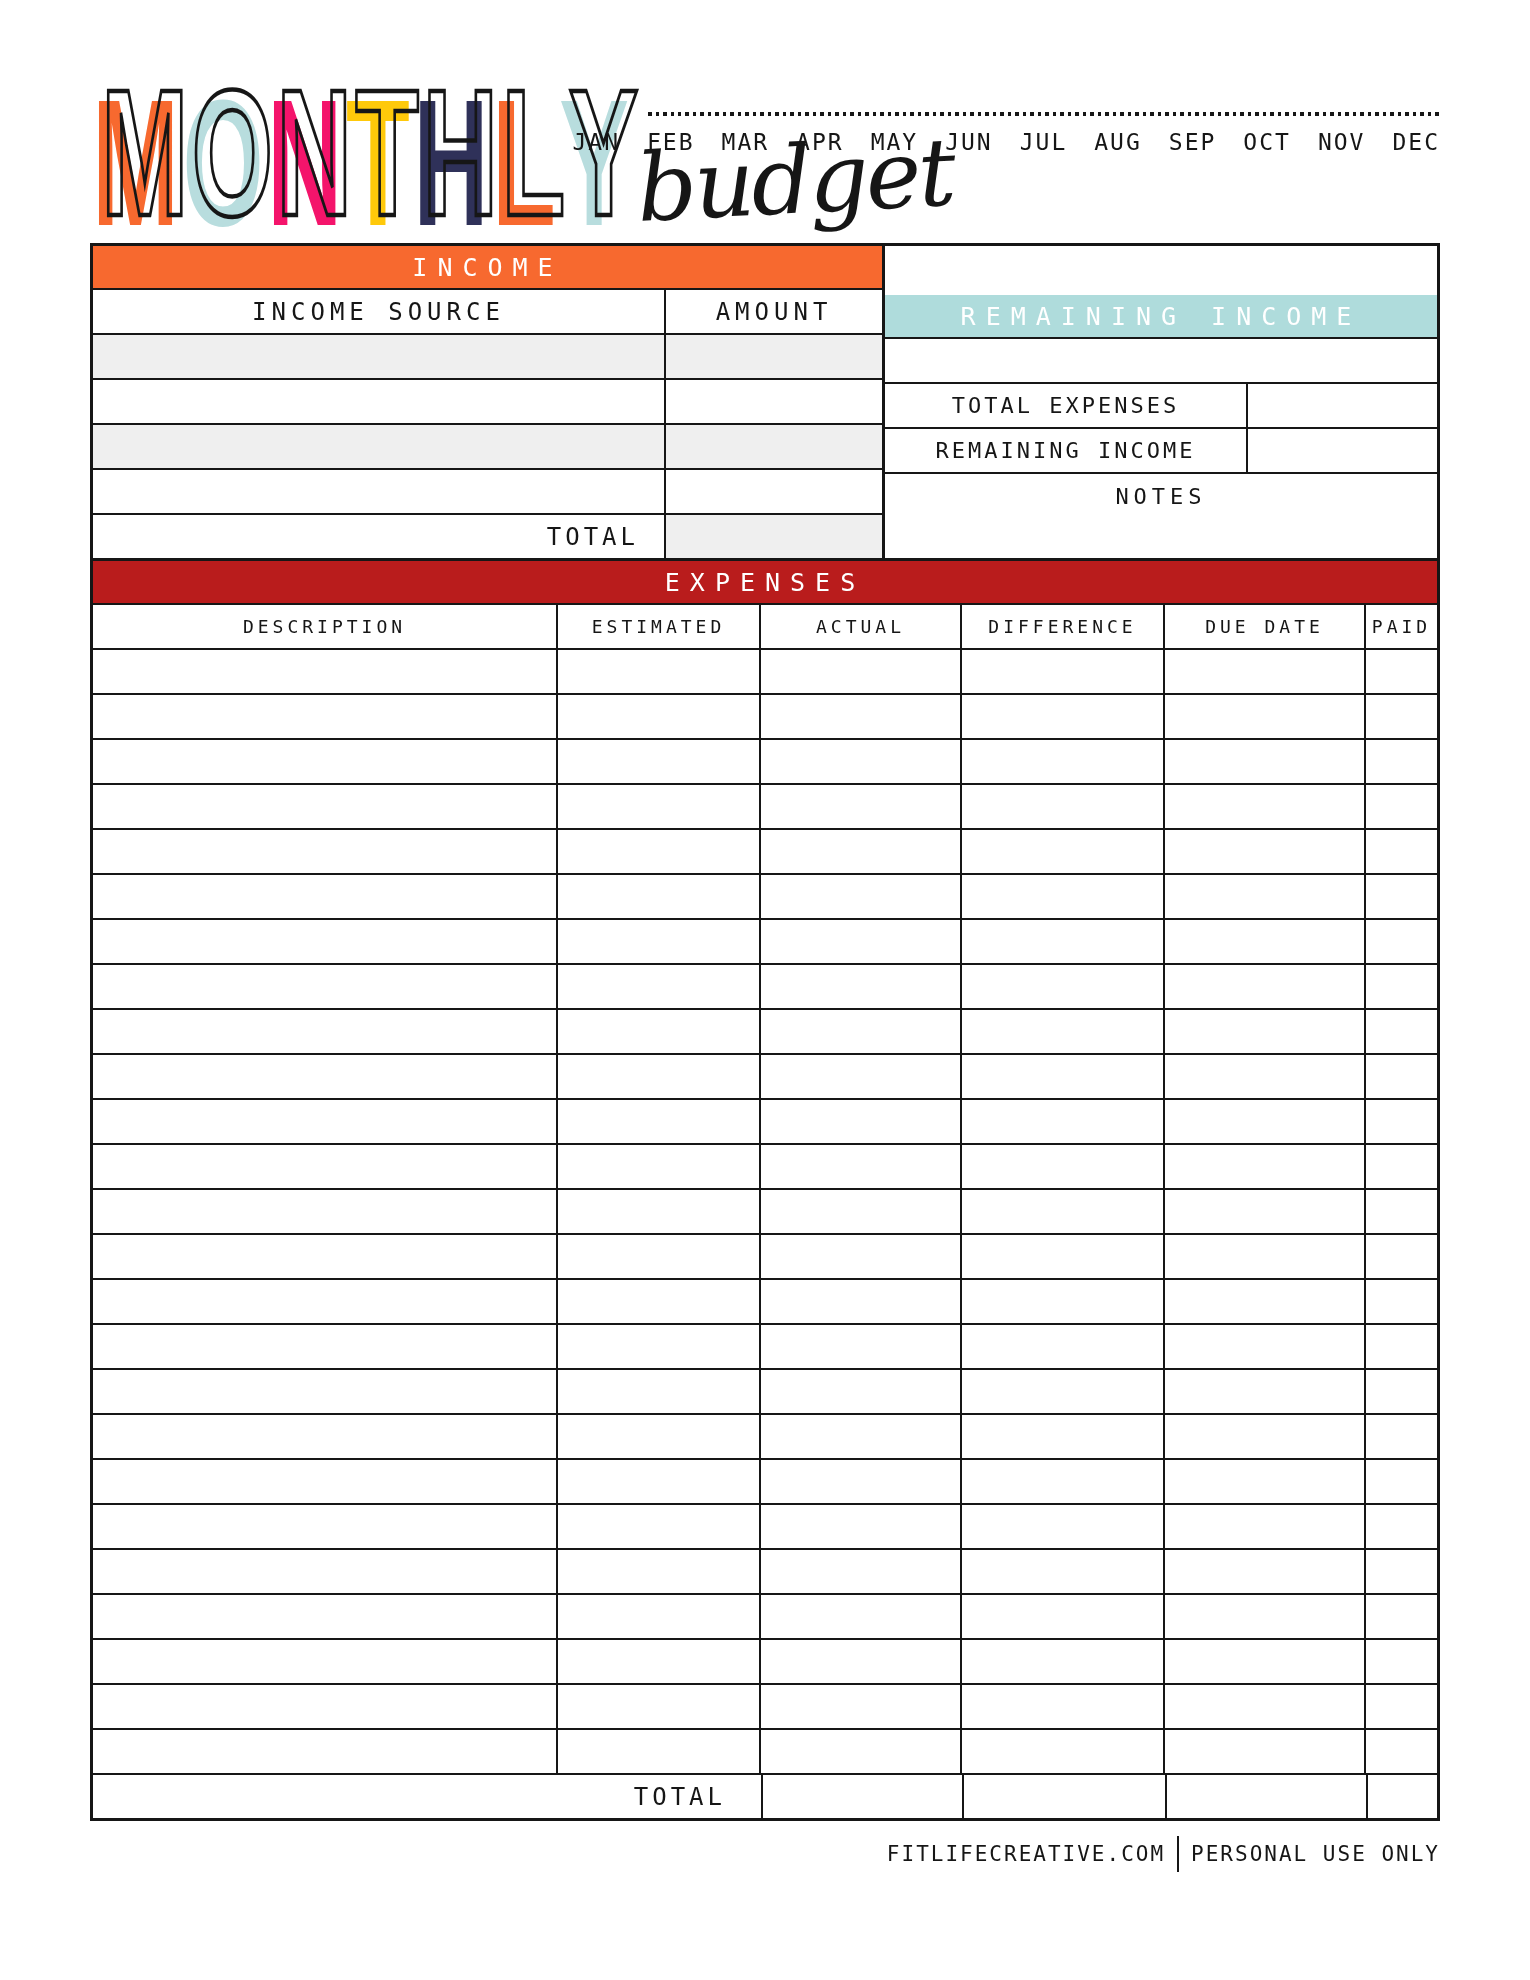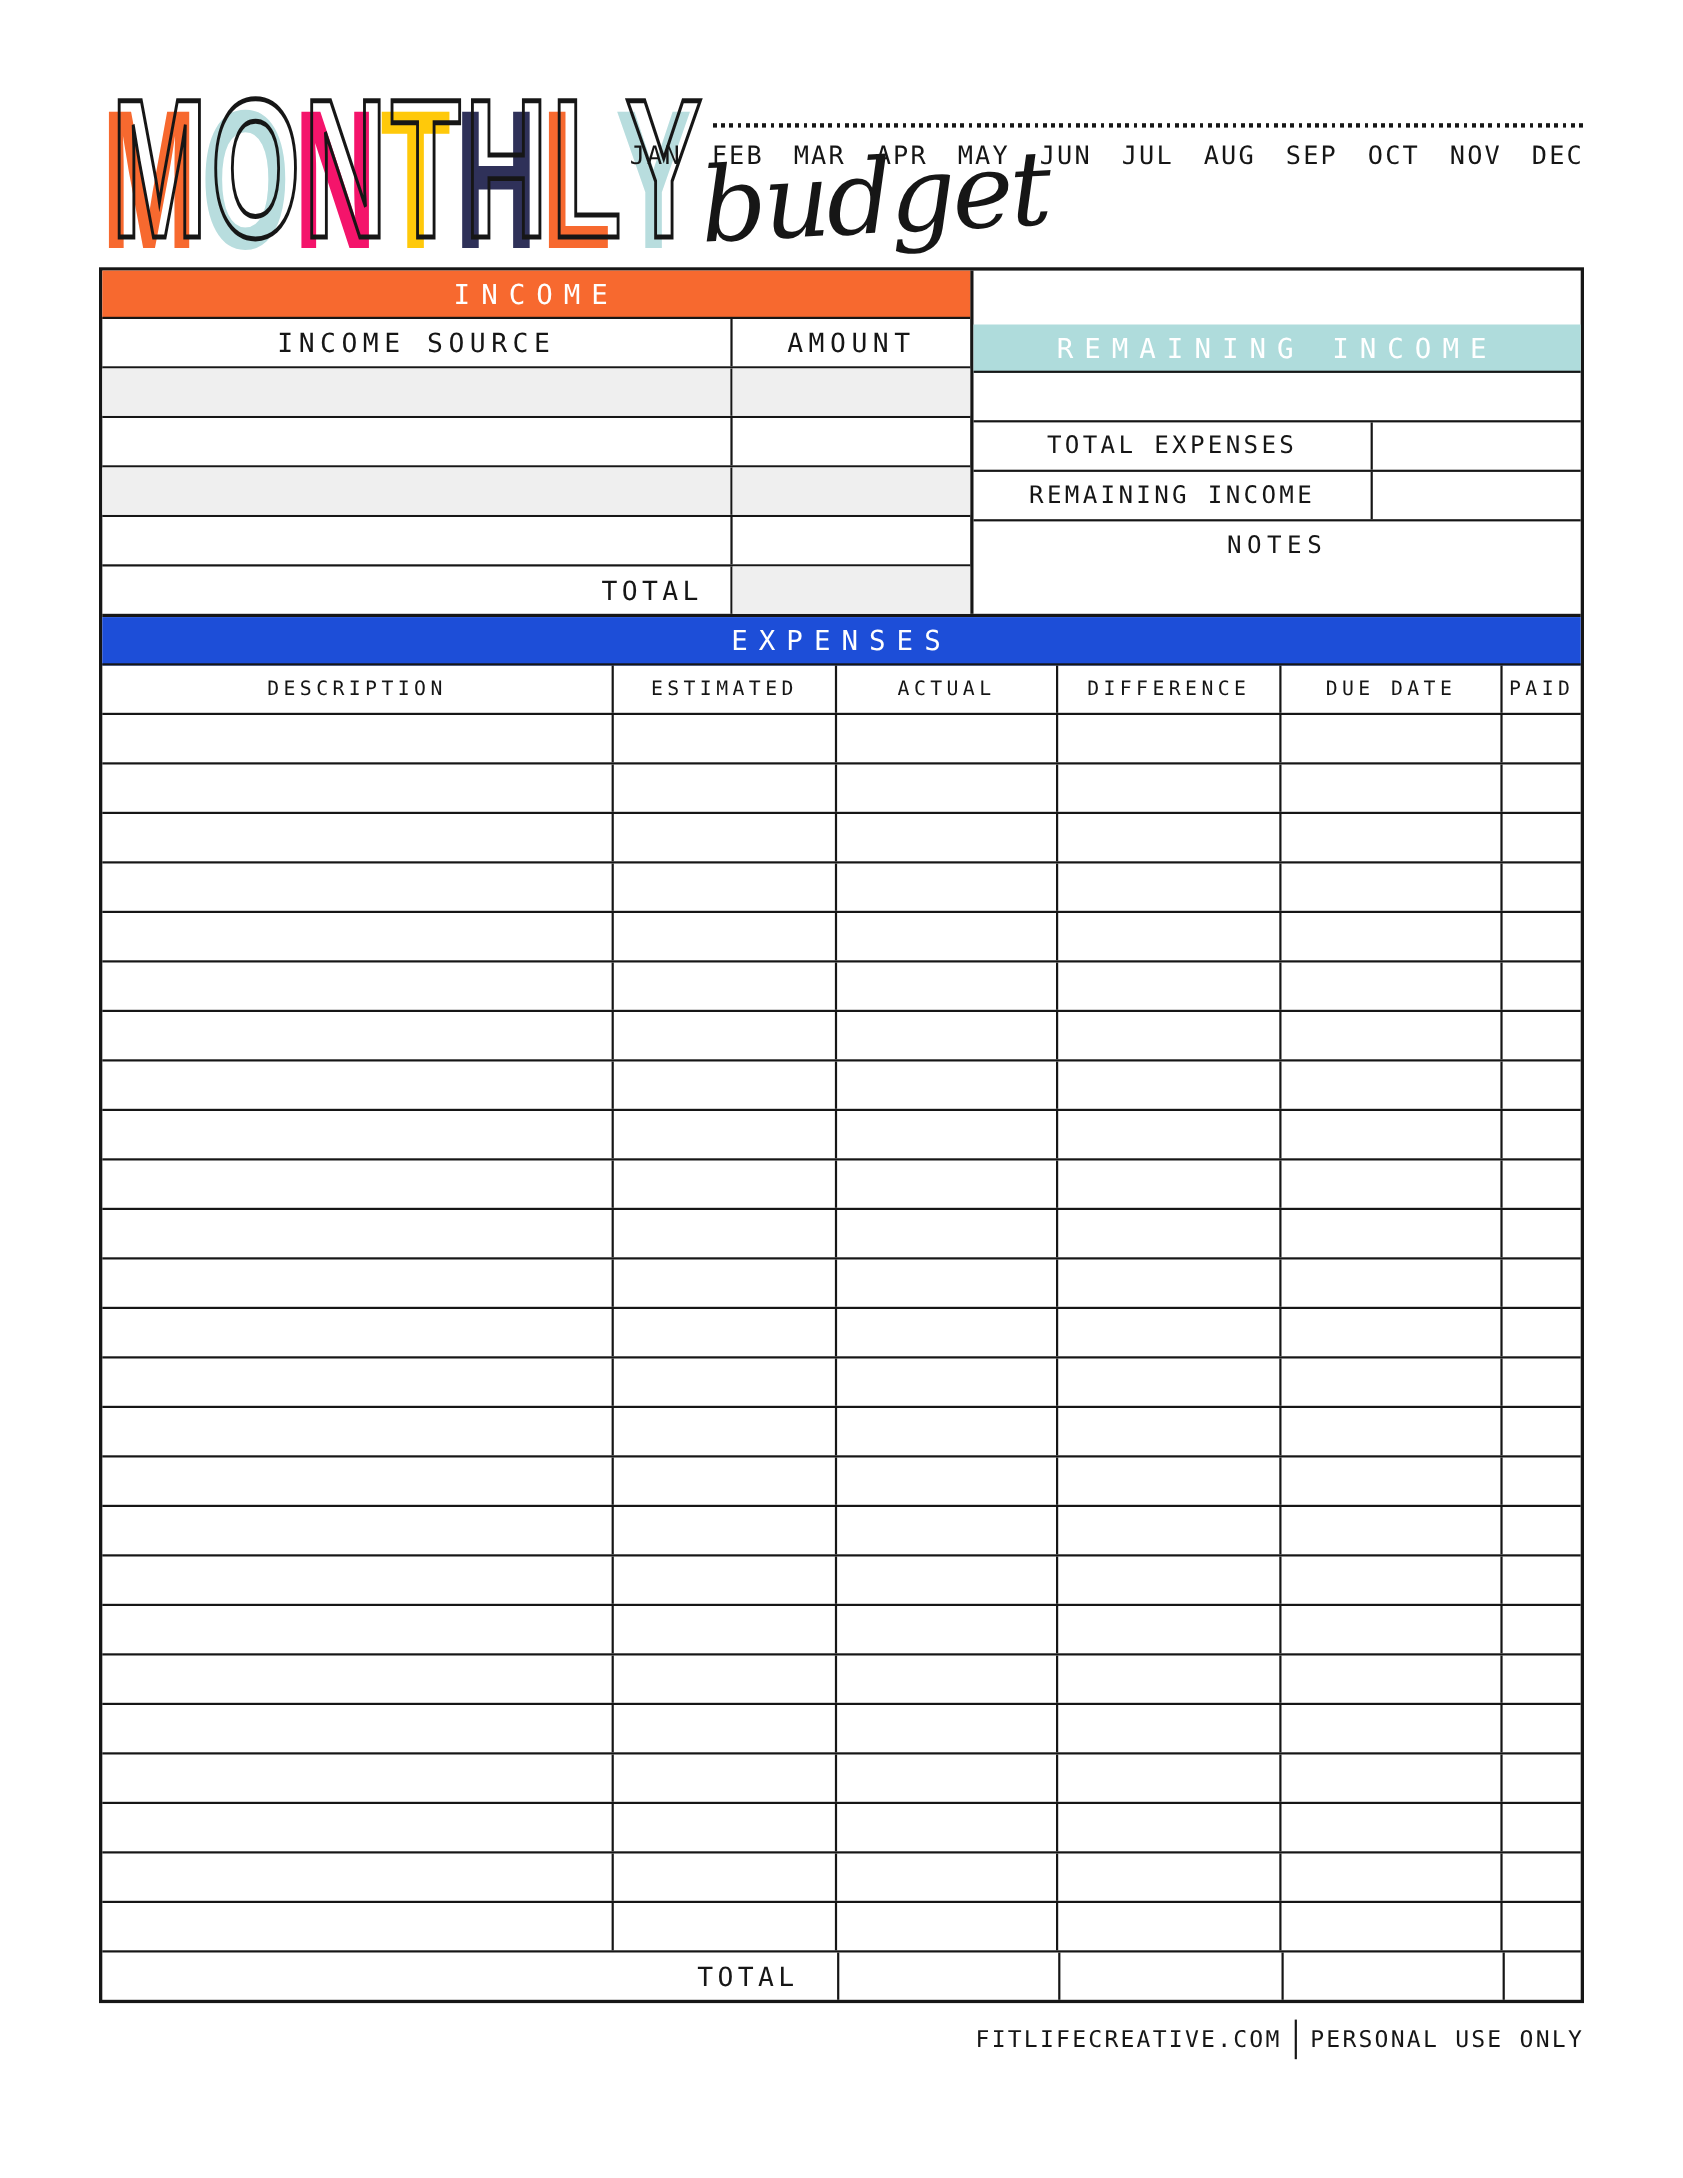--- a/index.html
+++ b/index.html
@@ -143,21 +143,21 @@
             <div class="cell rem-value"></div>
           </div>
           </div>
         <div class="notes">
           <div class="notes-label">NOTES</div>
         </div>
       </div>
     </div>
 
     <div class="expenses-block">
-      <div class="bar" style="background: #1d4ed8;">EXPENSES</div>
+      <div class="bar" style="background: #b91c1c;">EXPENSES</div>
       <div class="exp-cells exp-hdr">
         <div class="cell c-desc">DESCRIPTION</div>
         <div class="cell c-est">ESTIMATED</div>
         <div class="cell c-act">ACTUAL</div>
         <div class="cell c-diff">DIFFERENCE</div>
         <div class="cell c-due">DUE DATE</div>
         <div class="cell c-paid">PAID</div>
       </div>
       <div>
           <div class="exp-cells">

